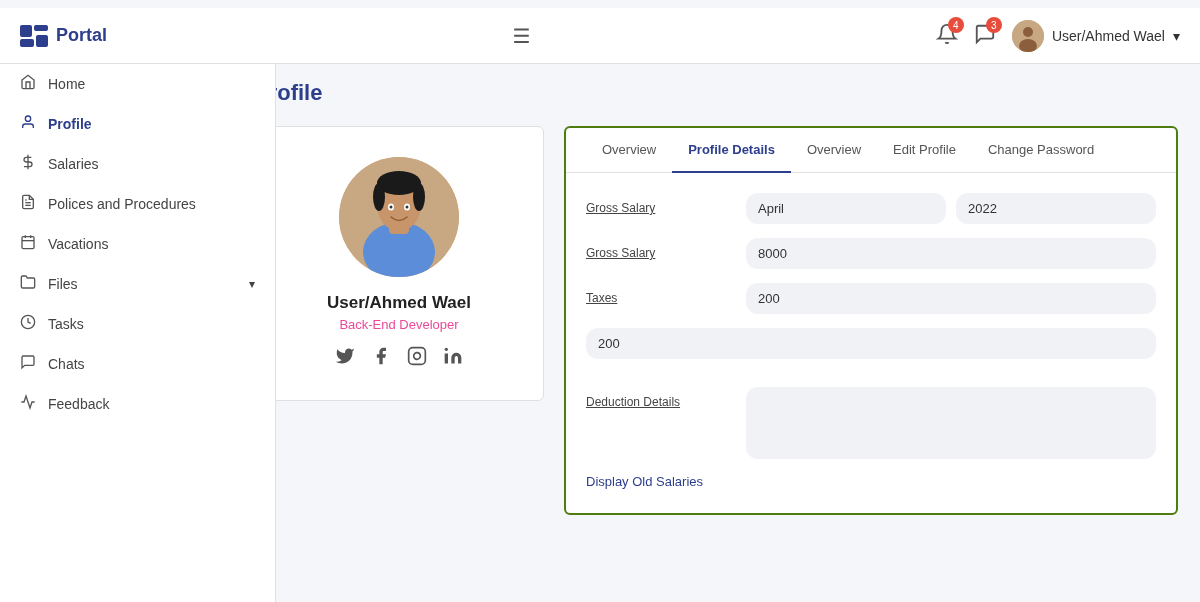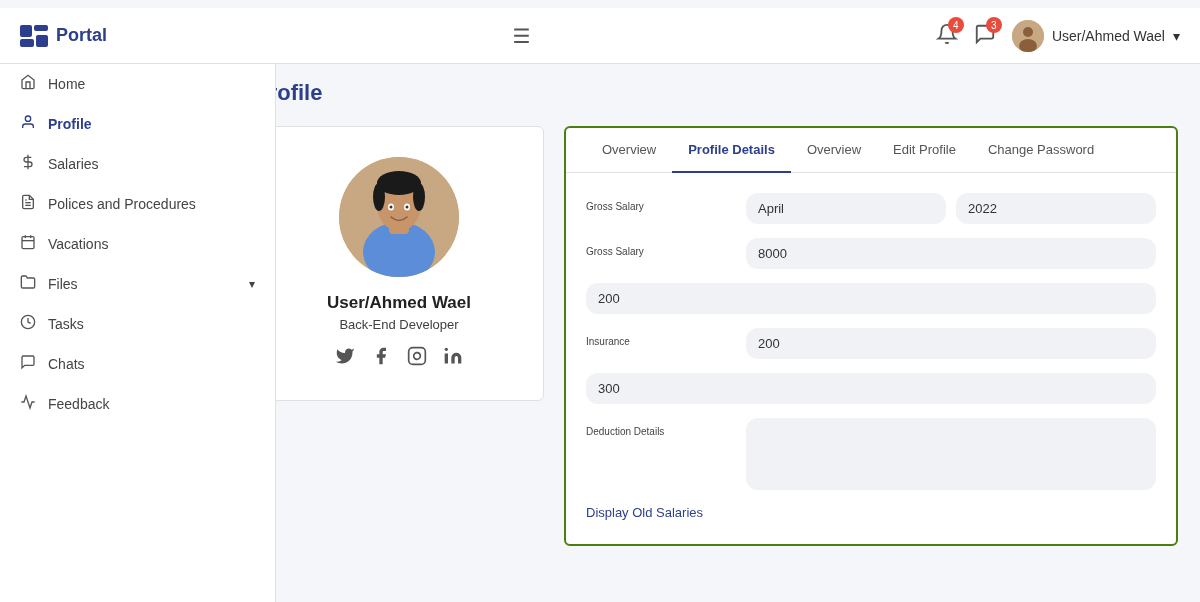--- a/index.html
+++ b/index.html
@@ -56,41 +56,41 @@
       padding: 30px 20px; width: 290px; min-width: 290px;
       display: flex; flex-direction: column; align-items: center; text-align: center;
     }
     .profile-avatar {
       width: 120px; height: 120px; border-radius: 50%; overflow: hidden;
       background: #d4a574; margin-bottom: 16px;
       display: flex; align-items: center; justify-content: center;
     }
     .profile-avatar svg { width: 120px; height: 120px; }
     .profile-name { font-size: 17px; font-weight: 700; color: #222; margin-bottom: 4px; }
-    .profile-role { font-size: 13px; color: #404040; margin-bottom: 14px; }
+    .profile-role { font-size: 13px; color: #ec4899; margin-bottom: 14px; }
     .social-icons { display: flex; gap: 12px; }
     .social-icon { width: 24px; height: 24px; color: #555; font-size: 16px; cursor: pointer; }
 
     
     .details-panel {
       background: #fff; border: 2px solid #4d7c0f; border-radius: 6px; flex: 1; min-width: 0;
     }
     .tabs-header {
       display: flex; border-bottom: 1px solid #e0e0e0; padding: 0 20px;
     }
     .tab-item {
       padding: 14px 16px; font-size: 13px; color: #555; cursor: pointer;
       border-bottom: 2px solid transparent; margin-bottom: -1px; white-space: nowrap;
     }
     .tab-item.active { color: #2c3e8c; border-bottom: 2px solid #2c3e8c; font-weight: 600; }
 
     .tabs-body { padding: 20px 20px 24px; }
 
     .salary-row { display: flex; align-items: flex-start; margin-bottom: 14px; gap: 0; }
-    .salary-label { width: 160px; min-width: 160px; color: #444; font-size: 10px; padding-top: 8px; }
+    .salary-label { width: 160px; min-width: 160px; color: #444; font-size: 12px; padding-top: 8px; text-decoration: underline; }
     .salary-fields { display: flex; gap: 10px; flex: 1; }
     .salary-input {
       flex: 1; background: #f0f2f5; border: none; border-radius: 12px;
       padding: 8px 12px; font-size: 13px; color: #333; outline: none;
     }
     .salary-input.textarea { height: 72px; resize: none; }
 
     .display-old-salaries {
       color: #2c3e8c; font-size: 13px; cursor: pointer; margin-top: 0;
       display: inline-block; text-decoration: none;
@@ -324,38 +324,35 @@
           
           <div class="salary-row">
             <div class="salary-label">Gross Salary</div>
             <div class="salary-fields">
               <input class="salary-input" type="text" value="8000" style="">
             </div>
           </div>
 
           
           <div class="salary-row">
+            <div class="salary-label">Taxes</div>
             <div class="salary-fields">
               <input class="salary-input" type="text" value="200" style="">
             </div>
           </div>
 
           
           <div class="salary-row">
-            <div class="salary-label">Insurance</div>
             <div class="salary-fields">
               <input class="salary-input" type="text" value="200" style="">
             </div>
           </div>
 
           
           <div class="salary-row">
-            <div class="salary-fields">
-              <input class="salary-input" type="text" value="300" style="">
-            </div>
           </div>
 
           
           <div class="salary-row">
             <div class="salary-label">Deduction Details</div>
             <div class="salary-fields">
               <textarea class="salary-input textarea" style=""></textarea>
             </div>
           </div>
 

